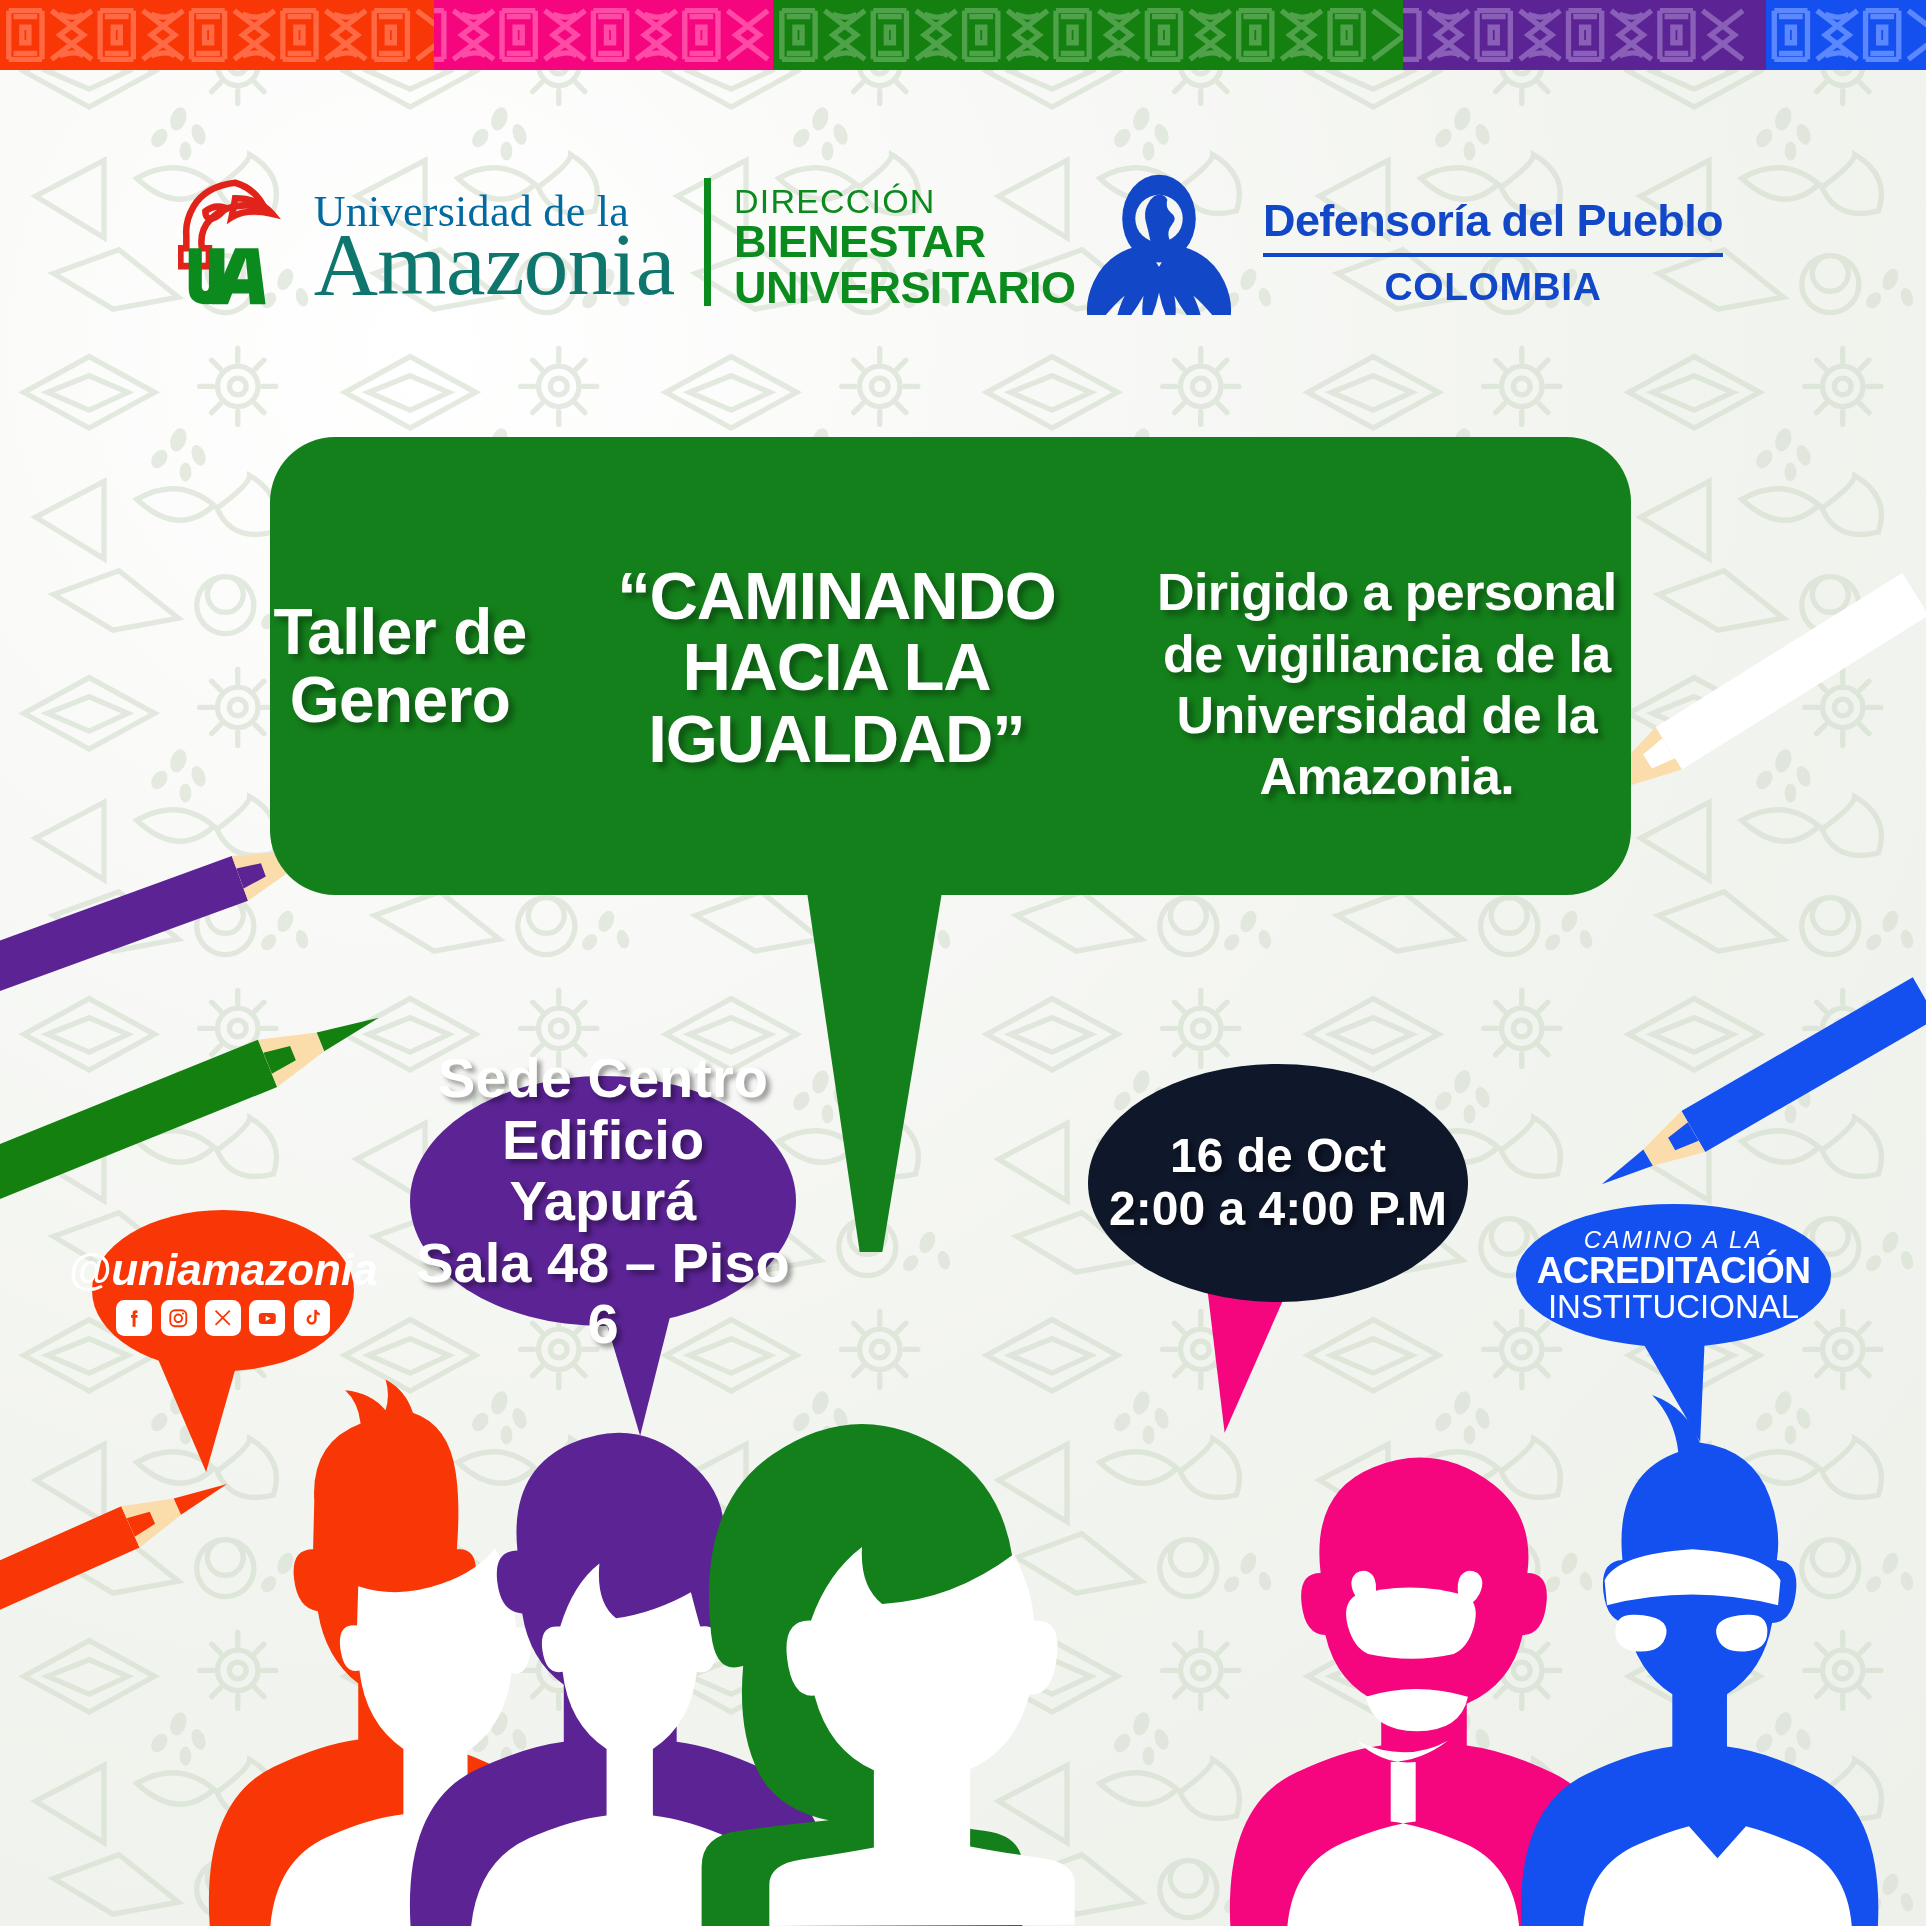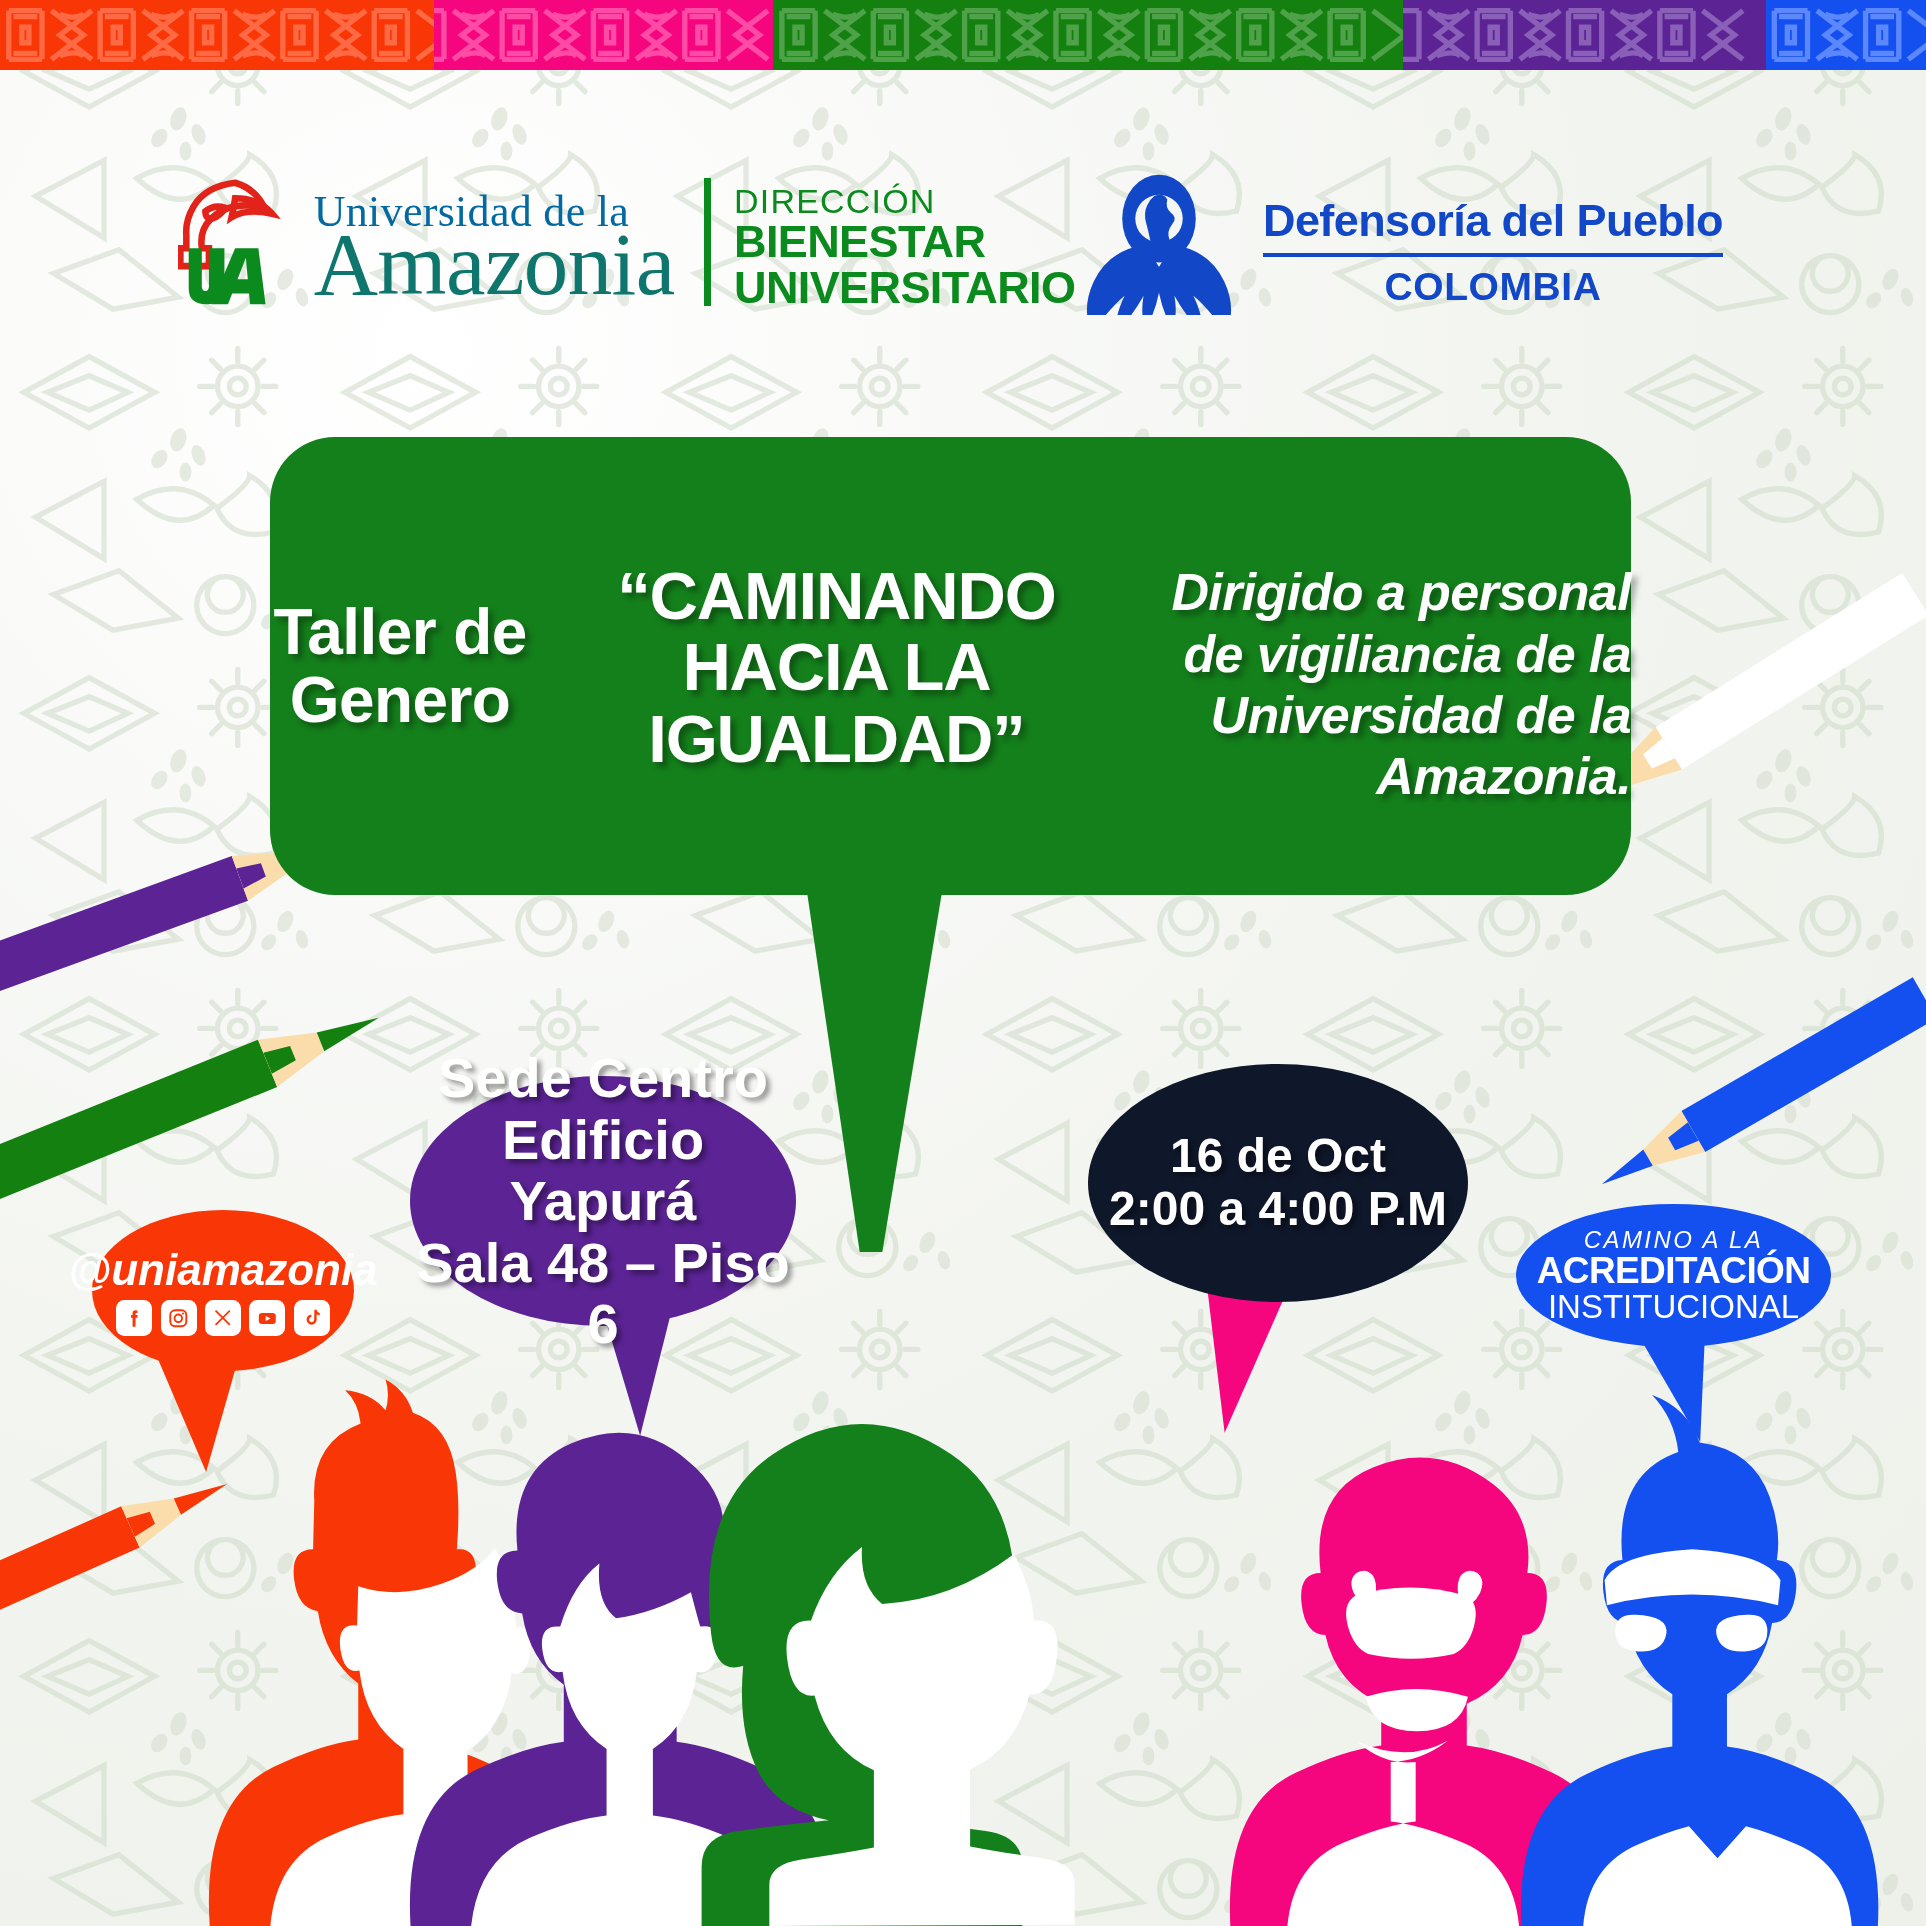--- a/index.html
+++ b/index.html
@@ -37,21 +37,21 @@
               letter-spacing:0.6px;margin-top:8.3px;}
 
   
   .bubble-main{position:absolute;left:270px;top:437px;width:1361px;height:458px;
                background:#14801b;border-radius:65px;z-index:4;
                display:flex;align-items:center;justify-content:center;}
   .bm-t1{font-size:64px;font-weight:bold;color:#fff;text-align:center;line-height:1.07;
          letter-spacing:-0.6px;text-shadow:4.8px 4.8px 6px rgba(0,0,0,.35);}
   .bm-t2{font-size:67px;font-weight:bold;color:#fff;text-align:center;line-height:1.07;
          letter-spacing:-1.2px;text-shadow:4.8px 4.8px 6px rgba(0,0,0,.35);margin-top:2.4px;}
-  .bm-sub{font-size:52px;font-weight:bold;font-style:italic;color:#fff;text-align:right;
+  .bm-sub{font-size:52px;font-weight:bold;color:#fff;text-align:center;
           line-height:1.18;margin-top:38px;letter-spacing:-0.6px;
           text-shadow:4.8px 4.8px 6px rgba(0,0,0,.35);}
   .bubble-tail{position:absolute;left:806px;top:886px;z-index:3;}
 
   
   .ell{position:absolute;z-index:5;display:flex;flex-direction:column;
        align-items:center;justify-content:center;border-radius:50%;}
   .ell .ln{color:#fff;font-weight:bold;text-align:center;
            text-shadow:4.2px 4.2px 4.8px rgba(0,0,0,.38);line-height:1.1;}
 

